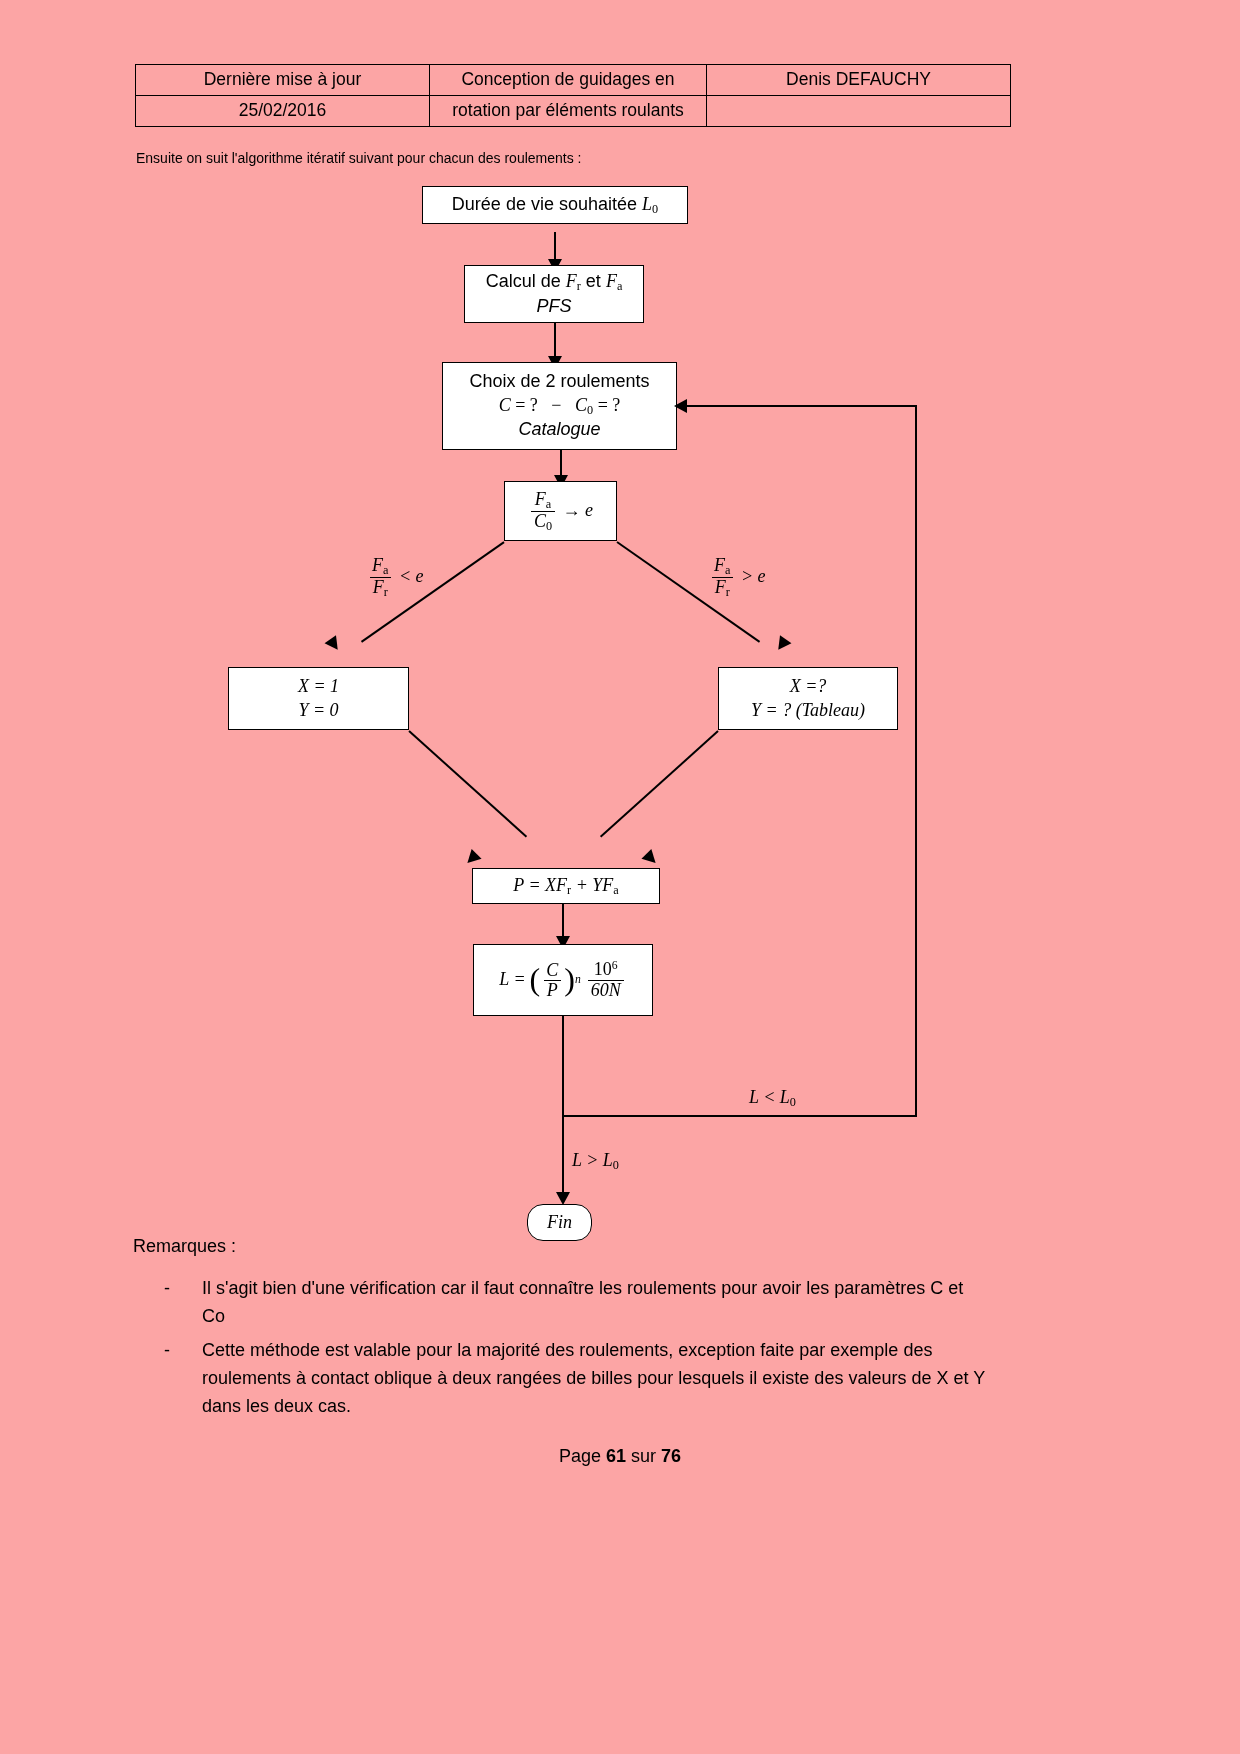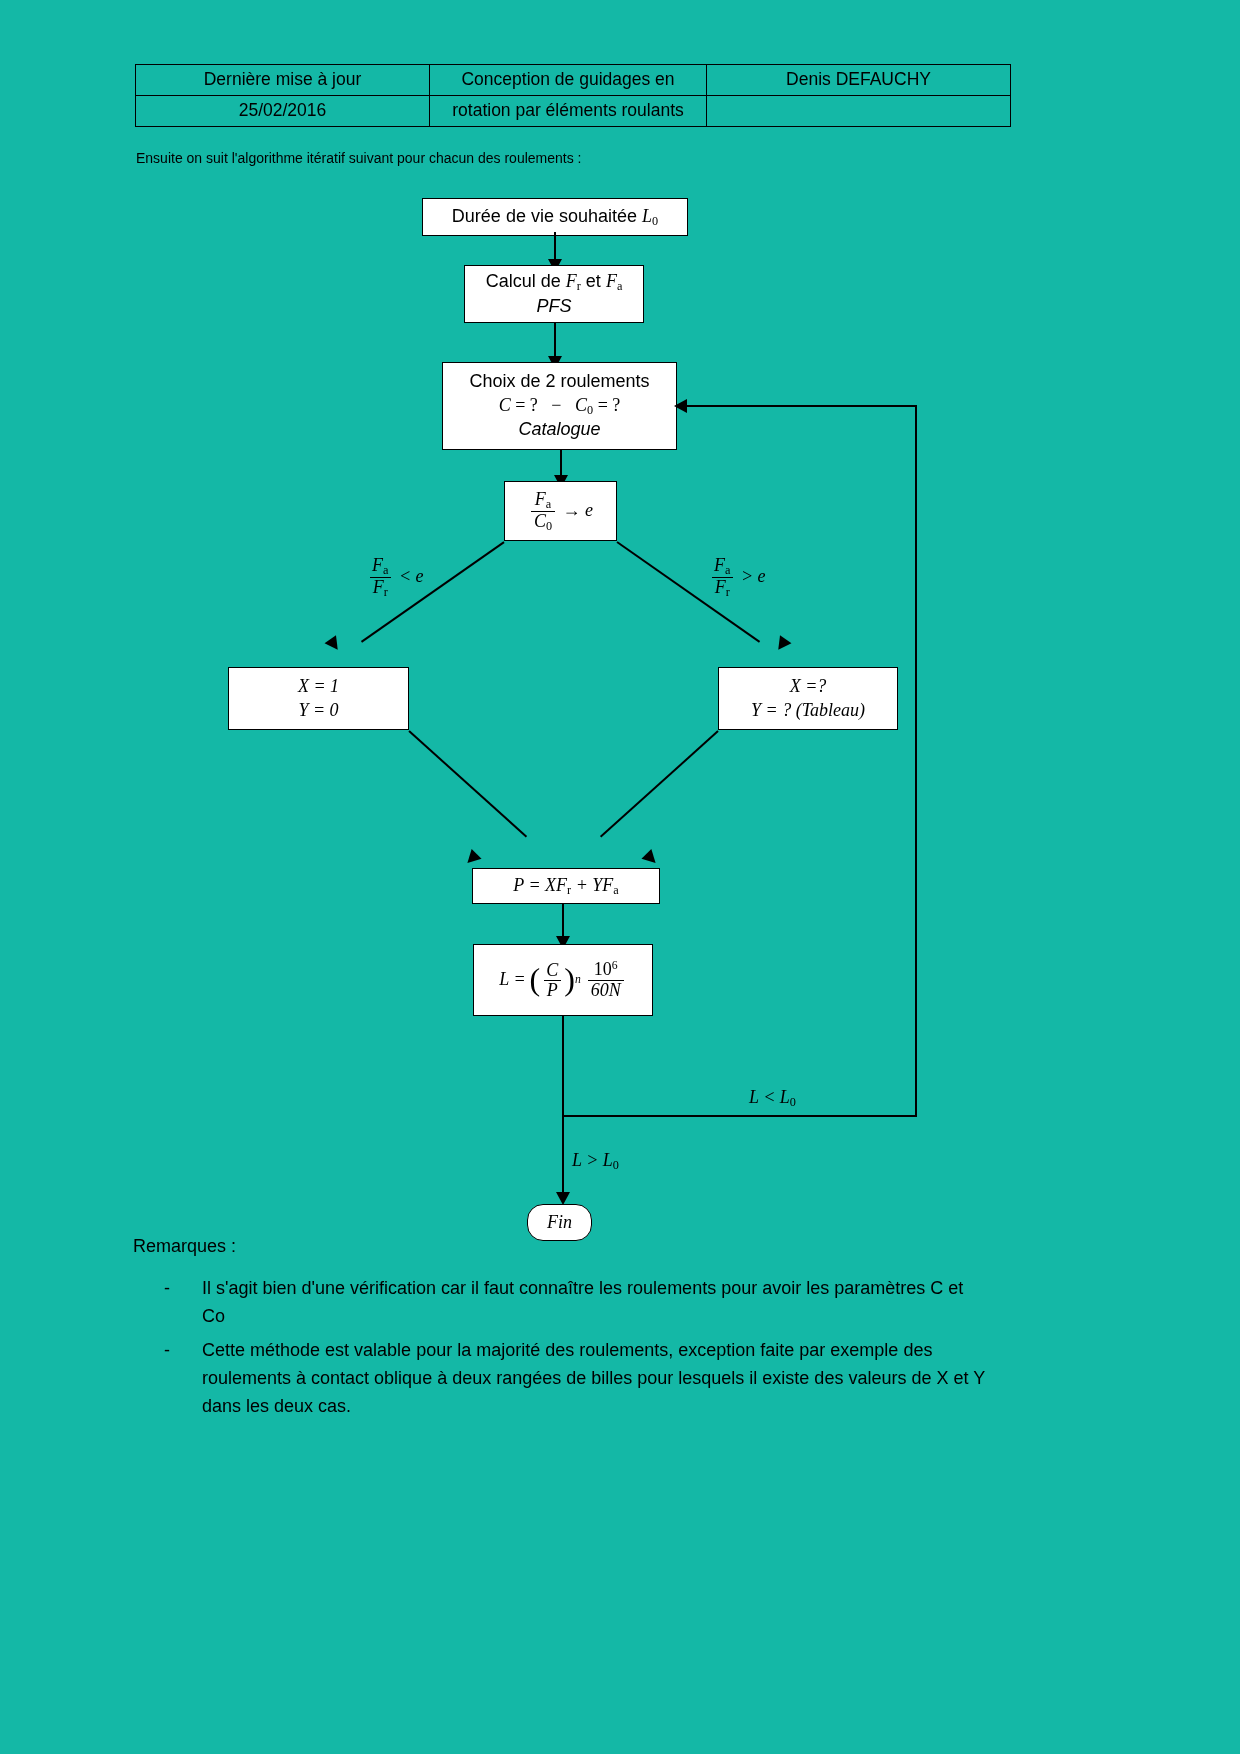--- a/index.html
+++ b/index.html
@@ -9,21 +9,21 @@
   }
   body {
     font-family: "Liberation Sans", sans-serif;
     color: #000000;
   }
   #page {
     position: relative;
     width: 1240px;
     height: 1754px;
     margin: 0 auto;
-    background: #14b8a6;
+    background: #fca5a5;
     overflow: hidden;
   }
 
   
   .hdr-table {
     position: absolute;
     left: 135px;
     top: 64px;
     width: 848px;
     border-collapse: collapse;
@@ -184,21 +184,21 @@
       <td class="hdr-c1">25/02/2016</td>
       <td class="hdr-c2">rotation par éléments roulants</td>
       <td class="hdr-c3"></td>
     </tr>
   </tbody>
     </table>
 
   <div class="intro">Ensuite on suit l'algorithme itératif suivant pour chacun des roulements :</div>
 
 
-  <div class="fc-box" style="left:422px; top:198px; width:266px; height:38px;">
+  <div class="fc-box" style="left:422px; top:186px; width:266px; height:38px;">
     <div>
       <span>Durée de vie souhaitée</span>
       <span class="math"><span>L</span><sub>0</sub></span>
     </div>
   </div>
 
   <div class="vline" style="left:554px; top:232px; height:32px;"></div>
   <div class="arrow-d" style="left:548px; top:259px;"></div>
 
   <div class="fc-box" style="left:464px; top:265px; width:180px; height:58px;">
@@ -337,14 +337,17 @@
     <div class="bullet-row">
       <div class="bullet-dash">-</div>
       <div class="bullet-text">Il s'agit bien d'une vérification car il faut connaître les roulements pour avoir les paramètres C et Co</div>
     </div>
     <div class="bullet-row">
       <div class="bullet-dash">-</div>
       <div class="bullet-text">Cette méthode est valable pour la majorité des roulements, exception faite par exemple des roulements à contact oblique à deux rangées de billes pour lesquels il existe des valeurs de X et Y dans les deux cas.</div>
     </div>
   </div>
 
+  <div class="footer">
+    <span>Page </span><b>61</b><span> sur </span><b>76</b>
+  </div>
 
 </div>
 
 </body></html>

